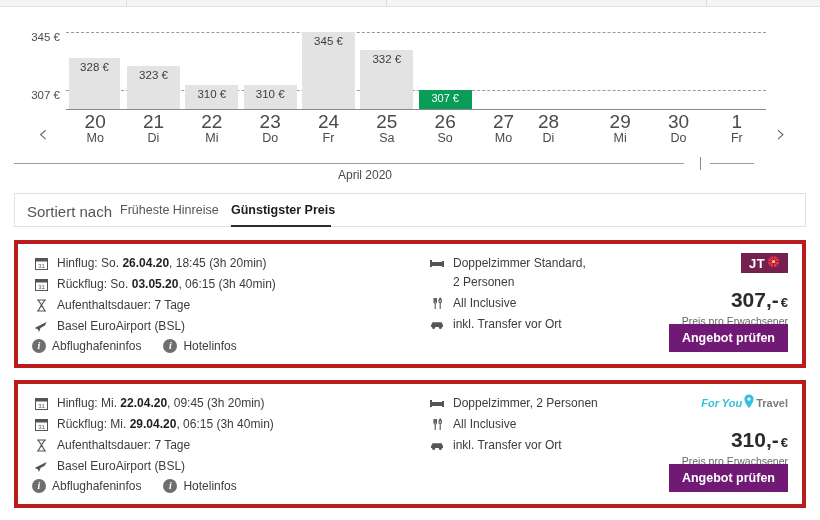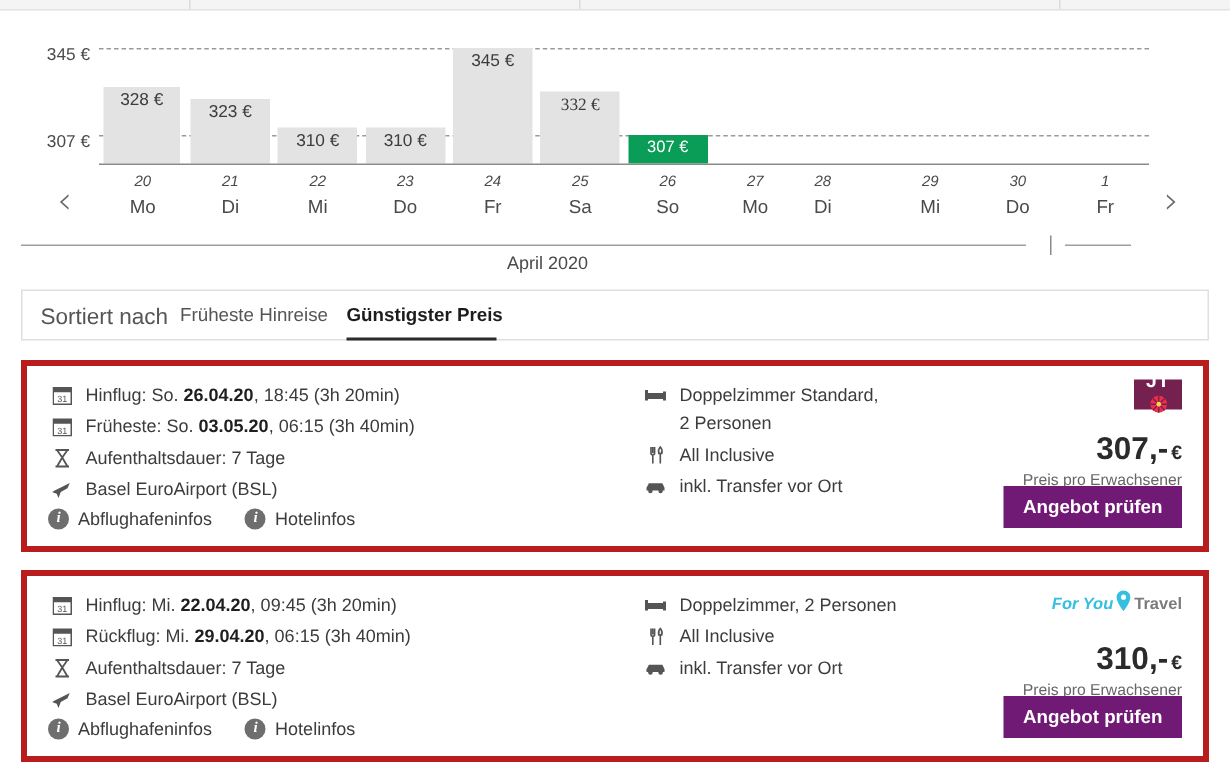--- a/index.html
+++ b/index.html
@@ -32,21 +32,21 @@
   .bar{position:absolute;bottom:0;width:53px;background:#e3e3e3;}
   .bar .val{
     position:absolute;left:0;right:0;top:3px;
     text-align:center;font-size:11.5px;color:#3c3c3c;white-space:nowrap;
   }
   .bar.cheapest{background:#0a9d58;}
   .bar.cheapest .val{color:#ffffff;font-size:11px;top:2px;}
 
   .days{position:absolute;left:66px;top:106px;width:700px;height:40px;}
   .day{position:absolute;width:53px;text-align:center;}
-  .day .dnum{font-size:10px;color:#4a4a4a;line-height:17px;font-style:italic;}
+  .day .dnum{font-size:19px;color:#4a4a4a;line-height:17px;}
   .day .dwd{font-size:12.5px;color:#4a4a4a;line-height:16px;}
 
   .nav-arrow{
     position:absolute;top:112px;width:26px;height:30px;
     color:#6a6a6a;font-size:25px;line-height:30px;text-align:center;
     font-family:"DejaVu Sans",sans-serif;cursor:pointer;font-weight:300;
   }
   .nav-prev{left:30px;}
   .nav-next{left:768px;}
 
@@ -91,21 +91,21 @@
   .infolink{position:relative;padding-left:20px;font-size:12px;color:#3c3c3c;line-height:16px;cursor:pointer;}
   .infolink .iico{position:absolute;left:0;top:1px;width:14px;height:14px;border-radius:50%;
     background:#6e6e6e;color:#fff;font-size:10px;font-weight:bold;line-height:14px;text-align:center;
     font-family:"Liberation Serif",serif;font-style:italic;}
 
   .col-right{position:absolute;right:14px;top:8px;width:200px;text-align:right;}
   .logo-wrap{height:22px;display:flex;justify-content:flex-end;align-items:center;}
 
   .logo-jt{
     display:inline-flex;align-items:center;justify-content:center;gap:2px;
-    background:#75214f;padding:3px 8px;height:20px;box-sizing:border-box;flex-direction:column;
+    background:#75214f;padding:3px 8px;height:20px;box-sizing:border-box;
   }
   .logo-jt .txt{color:#ffffff;font-weight:bold;font-size:13px;letter-spacing:0.4px;}
   .logo-fyt{display:inline-flex;align-items:center;gap:1px;}
   .logo-fyt .foryou{color:#35bfe0;font-size:11px;font-weight:bold;font-style:italic;}
   .logo-fyt .travel{color:#7b7b7b;font-size:11px;font-weight:bold;}
 
   .price{margin-top:14px;font-size:21px;font-weight:bold;color:#2b2b2b;line-height:23px;}
   .price .cur{font-size:13px;font-weight:bold;margin-left:2px;}
   .price-sub{font-size:10.5px;color:#666;margin-top:1px;line-height:13px;}
 
@@ -145,21 +145,21 @@
           </div>
           <div class="bar" style="left: 119.333px; width: 53px; height: 23.5789px;">
             <div class="val">310 €</div>
           </div>
           <div class="bar" style="left: 177.667px; width: 53px; height: 23.5789px;">
             <div class="val">310 €</div>
           </div>
           <div class="bar" style="left: 236px; width: 53px; height: 77px;">
             <div class="val">345 €</div>
           </div>
-          <div class="bar" style="left: 294.333px; width: 53px; height: 48px; font-family: Liberation Serif, serif;">
+          <div class="bar" style="left: 294.333px; width: 53px; height: 59px;">
             <div class="val">332 €</div>
           </div>
           <div class="bar cheapest" style="left: 352.667px; width: 53px; height: 19px;">
             <div class="val">307 €</div>
           </div>
         </div>
     </div>
     <div class="baseline"></div>
 
     <div class="days" id="days">
@@ -242,21 +242,21 @@
         <span>Hinflug: So. </span><b>26.04.20</b><span>, 18:45 (3h 20min)</span>
       </div>
       <div class="row">
         <span class="ico">
           <svg width="13" height="13" viewBox="0 0 13 13">
               <rect x="0.5" y="1.5" width="12" height="11" fill="none" stroke="#555" stroke-width="1"></rect>
               <rect x="0.5" y="1.5" width="12" height="3" fill="#555"></rect>
               <text x="6.5" y="11" font-size="6" text-anchor="middle" fill="#555" font-family="sans-serif">31</text>
             </svg>
         </span>
-        <span>Früheste: So. </span><b>03.05.20</b><span>, 06:15 (3h 40min)</span>
+        <span>Rückflug: So. </span><b>03.05.20</b><span>, 06:15 (3h 40min)</span>
       </div>
       <div class="row">
         <span class="ico">
           <svg width="11" height="13" viewBox="0 0 11 13">
               <path d="M1 1h9M1 12h9M2 1l3.5 5L2 12M9 1L5.5 6 9 12" stroke="#555" stroke-width="1.2" fill="none"></path>
             </svg>
         </span>
         <span>Aufenthaltsdauer: 7 Tage</span>
       </div>
       <div class="row">

